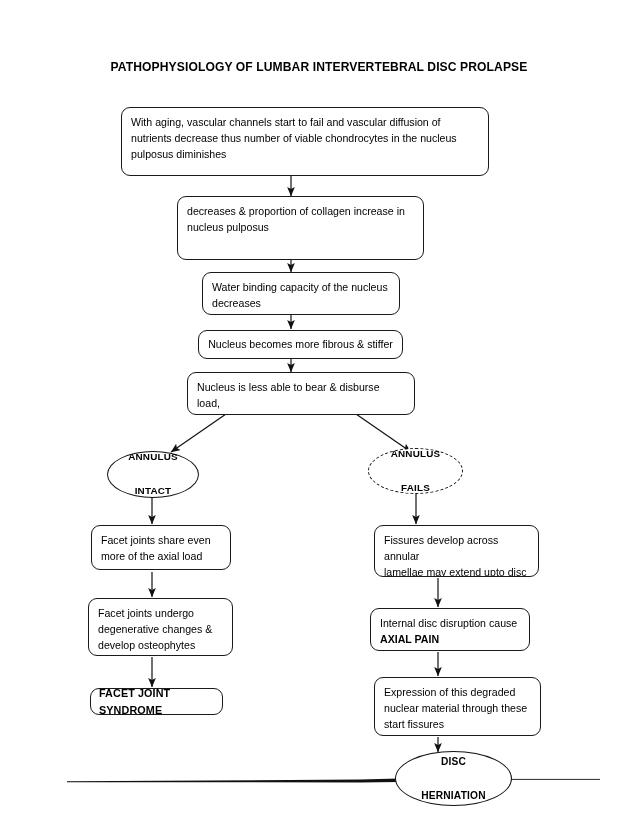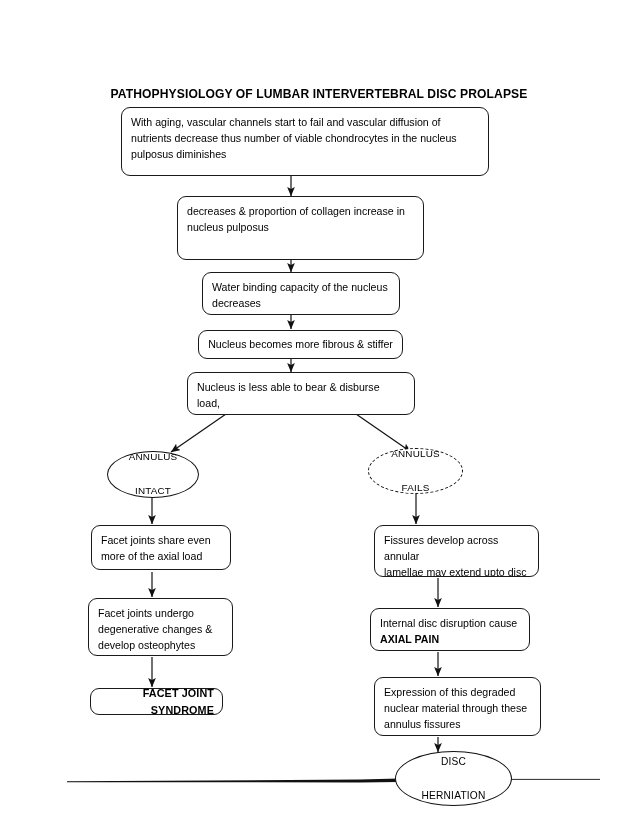--- a/index.html
+++ b/index.html
@@ -22,42 +22,42 @@
   }
   #svg-layer {
     position: absolute;
     left: 0; top: 0;
     width: 638px;
     height: 826px;
     pointer-events: none;
   }
   .title {
     position: absolute;
-    left: 0; top: 87px;
+    left: 0; top: 60px;
     width: 638px;
     text-align: center;
     font-size: 12.1px;
     font-weight: bold;
     letter-spacing: 0.1px;
     white-space: nowrap;
   }
   .node {
     position: absolute;
     box-sizing: border-box;
     border: 1.1px solid #1a1a1a;
     border-radius: 9px;
     background: #ffffff;
     font-size: 10.6px;
     line-height: 1.52;
     padding: 6px 9px 4px 9px;
     overflow: hidden;
     margin-left: 8px;
   }
   .node.center {
-    text-align: right;
+    text-align: left;
     display: flex;
     align-items: center;
     justify-content: center;
     padding: 2px 8px;
   }
   .bold-node {
     font-weight: bold;
     font-size: 10.8px;
     letter-spacing: 0.1px;
   }
@@ -65,21 +65,21 @@
     position: absolute;
     box-sizing: border-box;
     border: 1.2px solid #111111;
     border-radius: 50%;
     background: #ffffff;
     display: flex;
     flex-direction: column;
     align-items: center;
     justify-content: center;
     font-size: 9.9px;
-    font-weight: normal;
+    font-weight: bold;
     line-height: 1.68;
     letter-spacing: 0.2px;
     text-align: center;
     z-index: 5;
     gap: 17px;
   }
   .ellipse.dashed {
     border-style: dashed;
     border-width: 1.4px;
   }
@@ -199,21 +199,21 @@
   </div>
 
   <div class="node" style="left:362px; top:608px; width:160px; height:43px;">
     <div>Internal disc disruption cause</div>
     <div style="font-weight:bold;">AXIAL PAIN</div>
   </div>
 
   <div class="node" style="left:366px; top:677px; width:167px; height:59px;">
     <div>Expression of this degraded</div>
     <div>nuclear material through these</div>
-    <div>annulus fissures</div>
+    <div>start fissures</div>
   </div>
 
   <div class="ellipse" style="left:395px; top:751px; width:117px; height:55px; font-size:10.2px;">
     <div>DISC</div>
     <div>HERNIATION</div>
   </div>
 
 
 </div>
 

